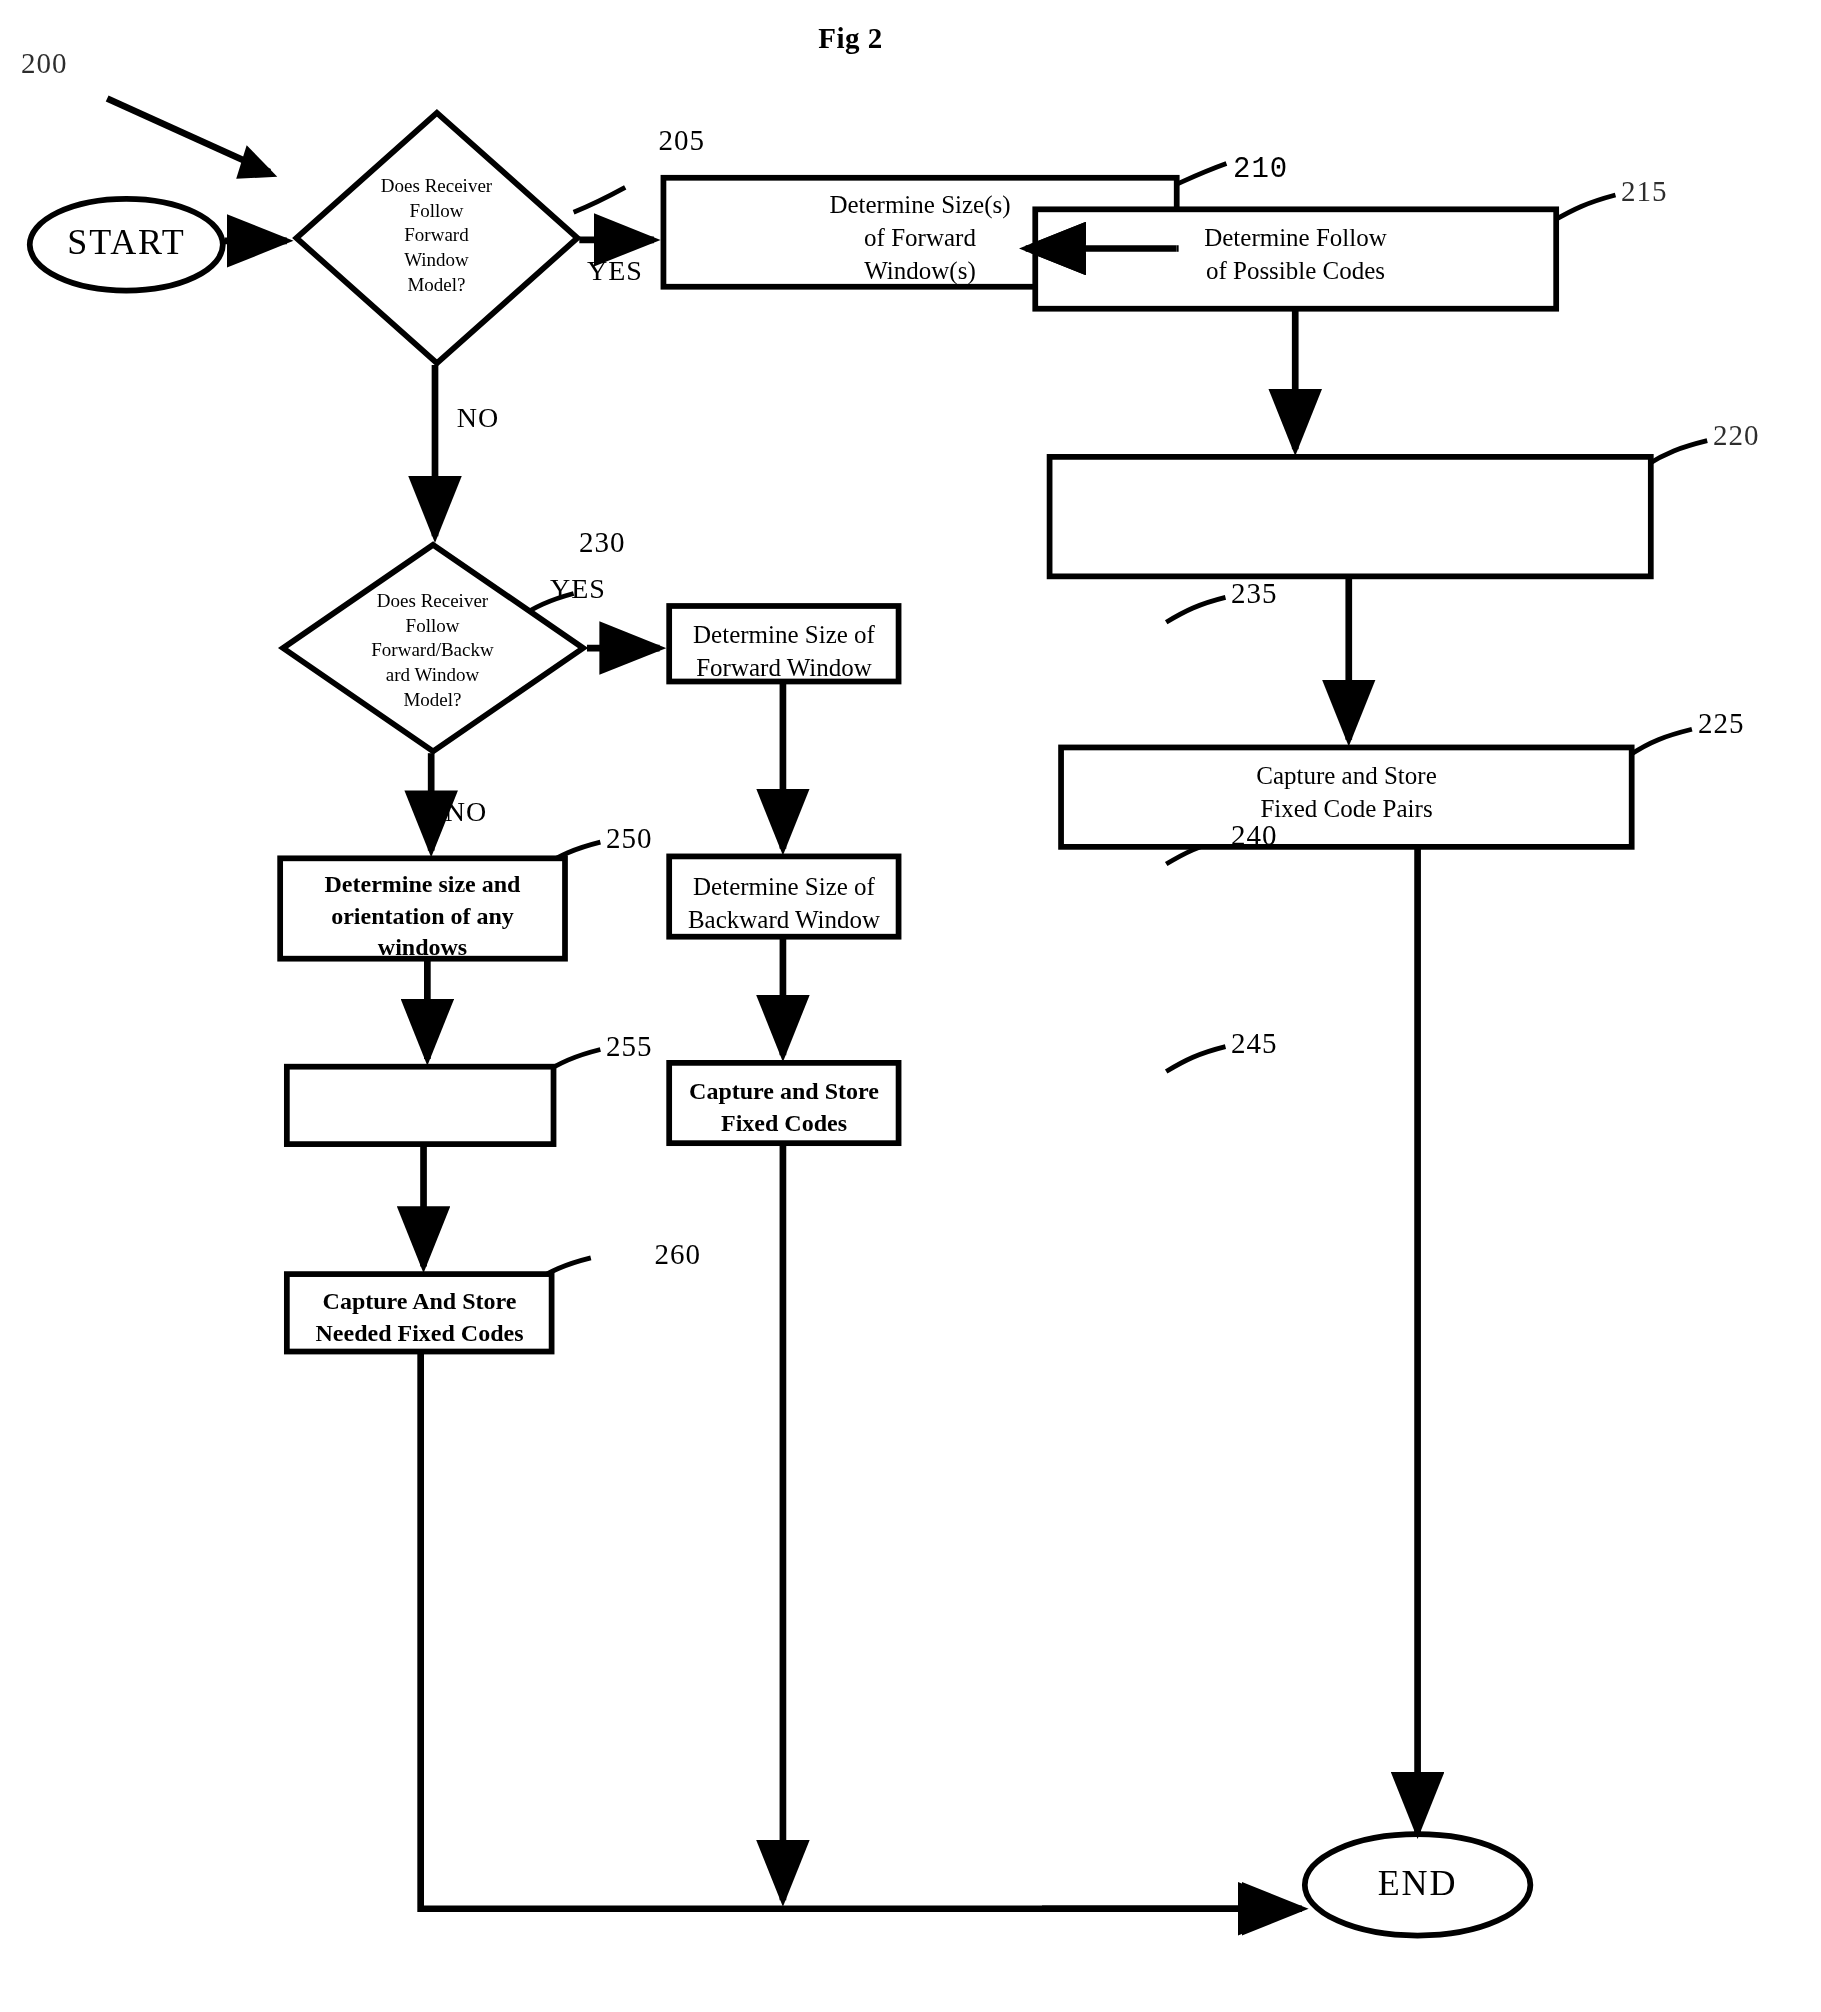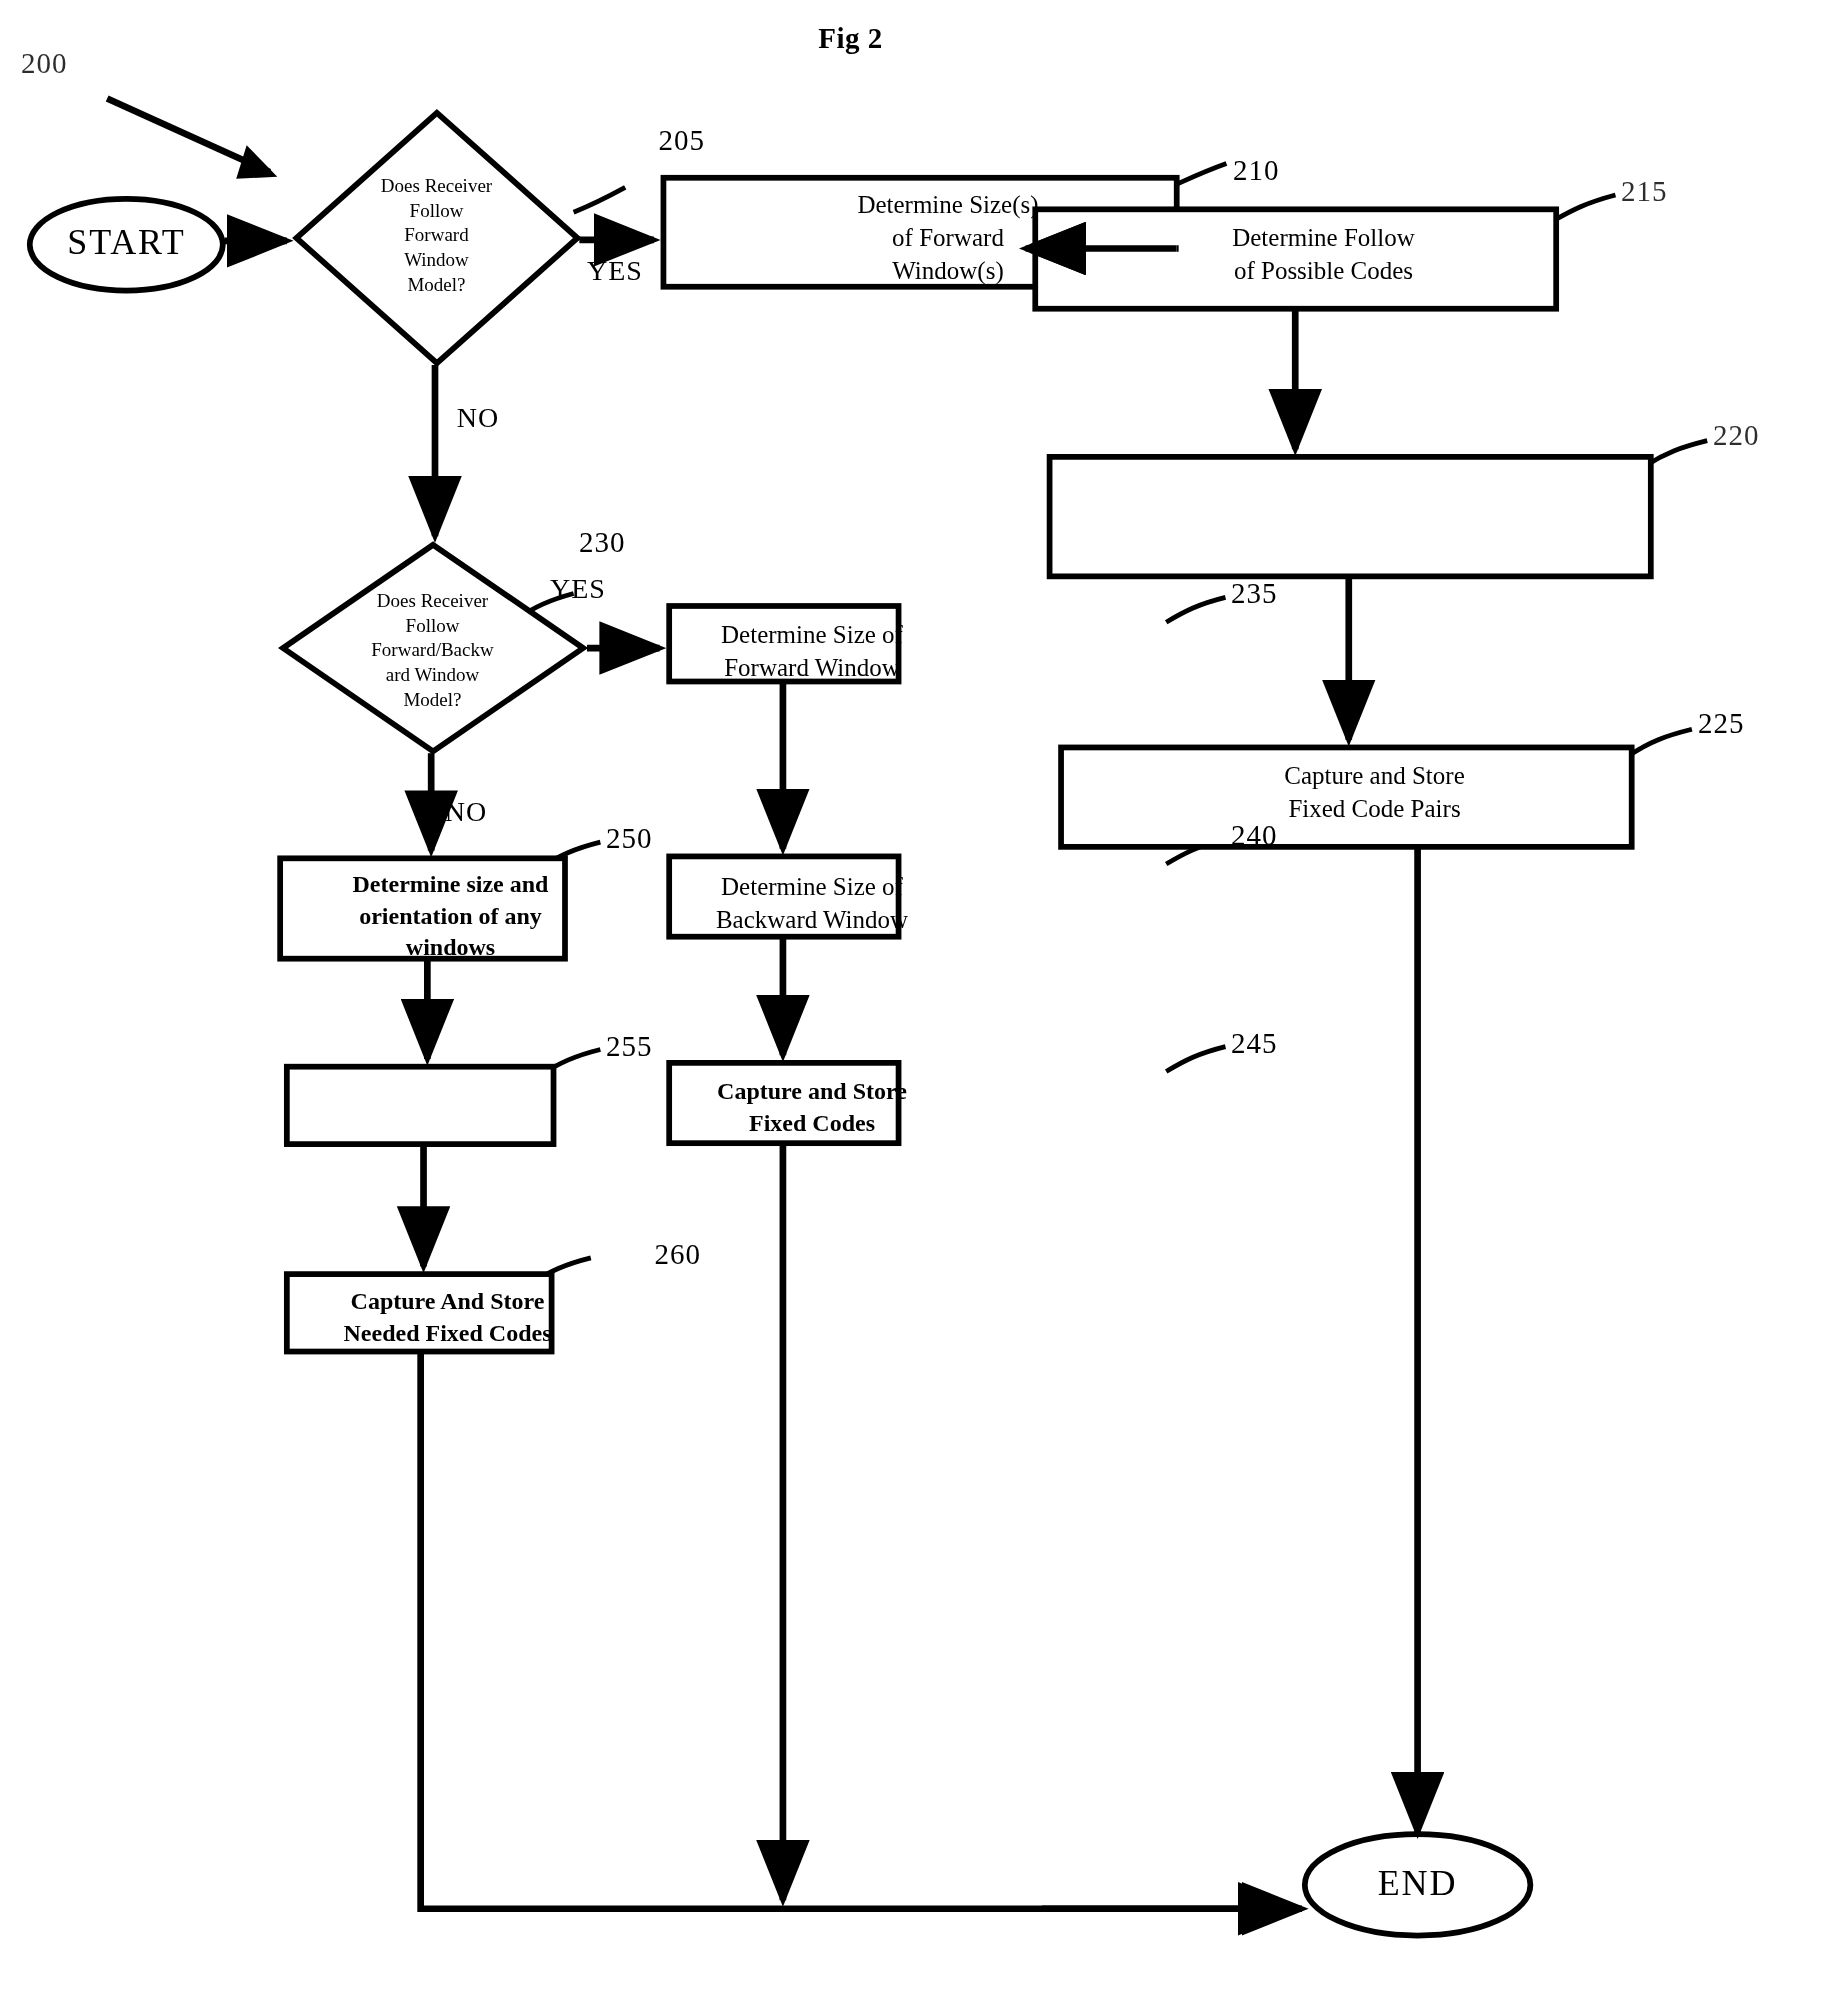--- a/index.html
+++ b/index.html
@@ -43,21 +43,20 @@
   .term-label {
     font-family: "Liberation Serif", serif;
     font-size: 36px;
     letter-spacing: 1.9px;
   }
   
   .box-label {
     font-family: "Liberation Serif", serif;
     font-size: 25px;
     line-height: 1.32;
-    padding-left: 28px;
   }
   .box-label.bolder {
     font-weight: bold;
     font-size: 24px;
   }
   
   .dia-label {
     font-family: "Liberation Serif", serif;
     font-weight: normal;
     font-size: 19px;
@@ -177,21 +176,21 @@
 Window
 Model?</div>
   <div class="txt ref-num" style="left:600px; top:123px; width:105px; text-align:right;">205</div>
 
   <div class="txt edge-label" style="left:572px; top:254px; width:86px;">YES</div>
   <div class="txt edge-label" style="left:435px; top:401px; width:86px;">NO</div>
 
   <div class="txt box-label" style="left:668px; top:188px; width:504px;">Determine Size(s)
 of Forward
 Window(s)</div>
-  <div class="txt ref-num" style="left:1233px; top:153px; width:105px; text-align:left;">210</div>
+  <div class="txt ref-num" style="left:1233px; top:153px; width:105px; text-align:left;font-family:Liberation Mono, monospace;">210</div>
 
   <div class="txt box-label" style="left:1040px; top:221px; width:511px;">Determine Follow
 of Possible Codes</div>
   <div class="txt ref-num faint" style="left:1621px; top:174px; width:105px; text-align:left;">215</div>
 
   <div class="txt ref-num faint" style="left:1713px; top:418px; width:105px; text-align:left;">220</div>
 
   <div class="txt box-label" style="left:1066px; top:759px; width:561px;">Capture and Store
 Fixed Code Pairs</div>
   <div class="txt ref-num" style="left:1698px; top:706px; width:105px; text-align:left;">225</div>

